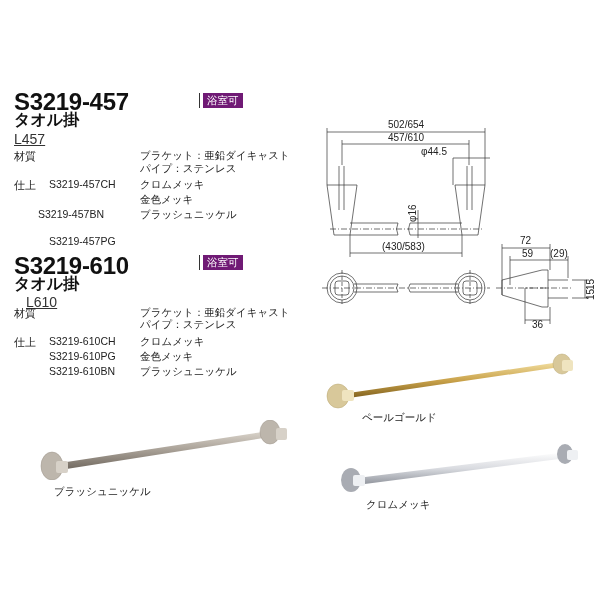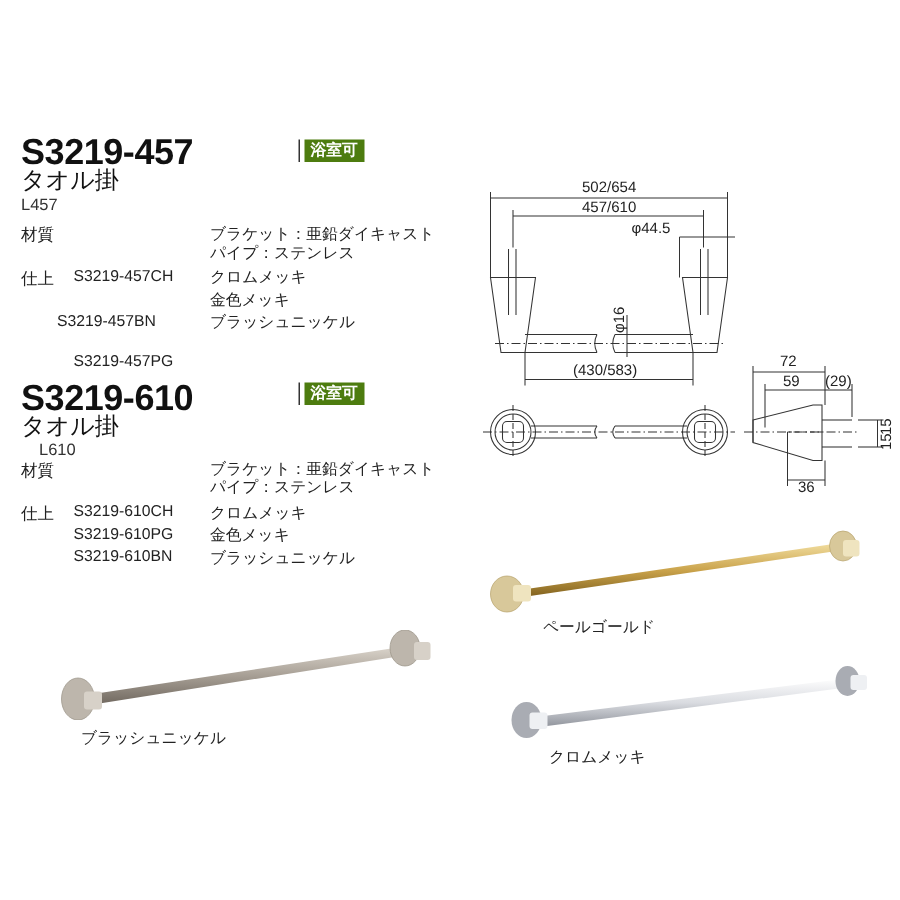--- a/index.html
+++ b/index.html
@@ -1,24 +1,24 @@
 <!DOCTYPE html>
 <html><head>
 <meta charset="utf-8">
 <style>
   html,body{margin:0;padding:0;background:#fff;}
   body{width:600px;height:600px;position:relative;overflow:hidden;font-family:"DejaVu Sans","Liberation Sans",sans-serif;color:#222;}
   .abs{position:absolute;}
   .model{font-family:"Liberation Sans",sans-serif;font-weight:bold;font-size:24px;letter-spacing:-0.3px;line-height:20px;color:#111;}
-  .name{font-weight:normal;font-size:16px;line-height:18px;color:#111;}
-  .len{font-family:"Liberation Sans",sans-serif;font-size:11px;color:#333;}
+  .name{font-weight:bold;font-size:16px;line-height:18px;color:#111;}
+  .len{font-family:"Liberation Sans",sans-serif;font-size:14px;color:#333;text-decoration:underline;}
   .lbl{font-size:11px;font-weight:normal;color:#222;}
   .txt{font-size:10.5px;color:#222;white-space:nowrap;}
   .code{font-family:"Liberation Sans",sans-serif;font-size:10.5px;color:#222;text-align:center;}
-  .badge{background:#4d7c0f;color:#fff;font-size:10.5px;font-weight:bold;padding:1px 4px;line-height:13px;}
+  .badge{background:#701a75;color:#fff;font-size:10.5px;font-weight:normal;padding:1px 4px;line-height:13px;}
   .bline{width:1px;height:15px;background:#333;}
   .cap{font-size:10.5px;color:#222;white-space:nowrap;}
   svg{position:absolute;}
   .dim{font-family:"Liberation Sans",sans-serif;font-size:10px;fill:#222;}
 </style>
 </head>
 <body>
 
 <div class="abs model" style="left:14px;top:92px;">S3219-457</div>
 <div class="abs name" style="left:14px;top:111px;">タオル掛</div>

